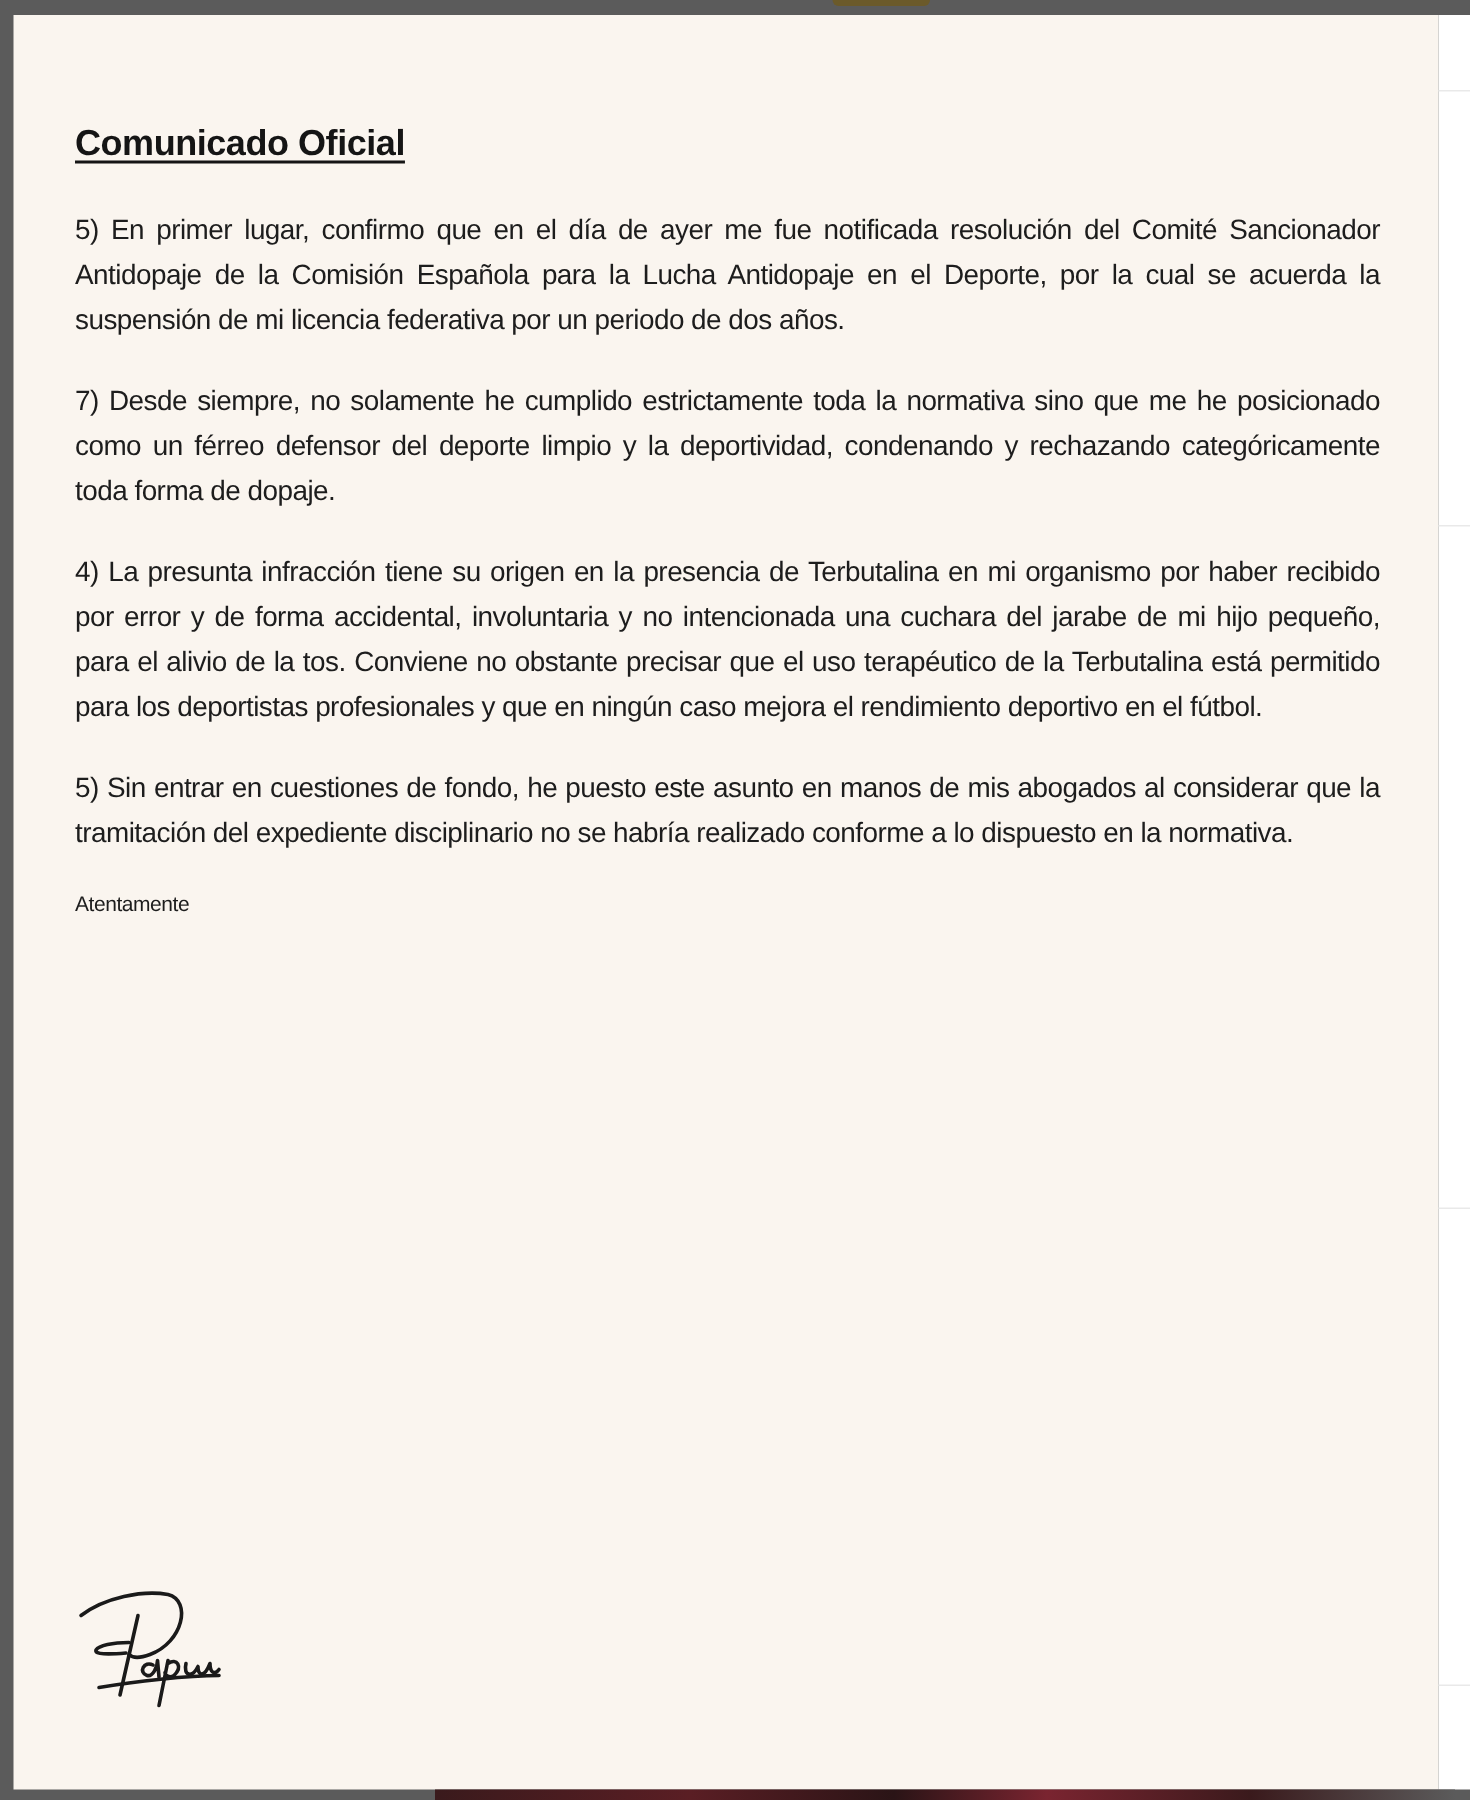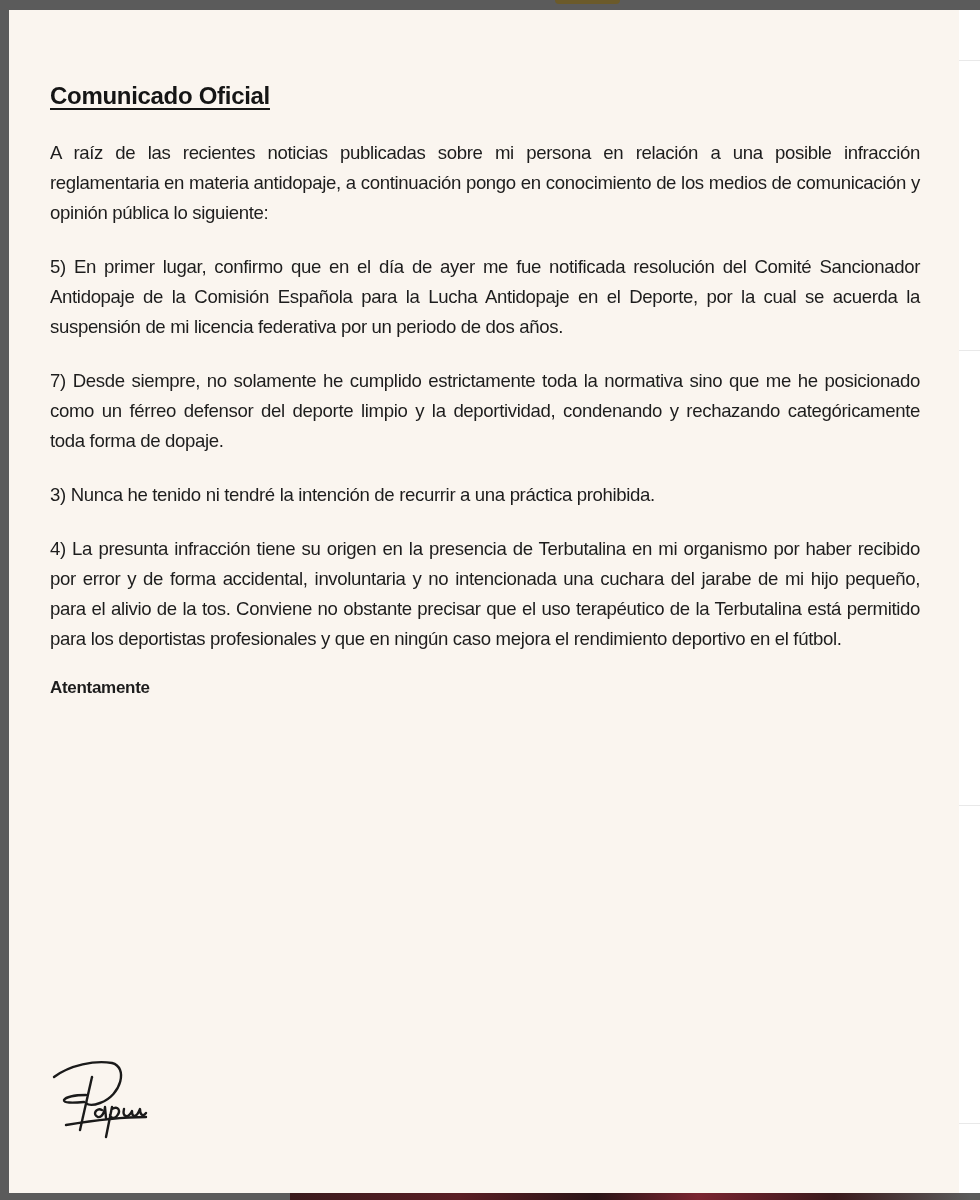--- a/index.html
+++ b/index.html
@@ -32,46 +32,45 @@
   }
   .title {
     font-size: 24px; font-weight: bold; text-decoration: underline;
     text-underline-offset: 4px; letter-spacing: -0.3px; margin: 0 0 28px 0;
     color: #151515;
   }
   .para {
     font-size: 18.6px; line-height: 30px; margin: 0 0 24px 0;
     letter-spacing: -0.35px; text-align: justify; text-align-last: left;
   }
-  .closing { font-size: 17px; margin: 0; letter-spacing: -0.3px; font-weight: bold; }
+  .closing { font-size: 14px; margin: 0; letter-spacing: -0.3px; }
   .signature { position: absolute; left: 50px; top: 1055px; width: 160px; height: 90px; }
 </style>
 </head>
 <body>
 
 <div class="top-accent"></div>
 
 <div class="page"></div>
 
 <div class="right-strip">
   <div class="line" style="top:50px"></div>
   <div class="line" style="top:340px"></div>
   <div class="line" style="top:795px"></div>
   <div class="line" style="top:1113px"></div>
 </div>
 
 <div class="bottom-strip"></div>
 
 <div class="content">
   <h1 class="title">Comunicado Oficial</h1>
-  <p class="para">A raíz de las recientes noticias publicadas sobre mi persona en relación a una posible infracción reglamentaria en materia antidopaje, a continuación pongo en conocimiento de los medios de comunicación y opinión pública lo siguiente:</p>
   <p class="para">5) En primer lugar, confirmo que en el día de ayer me fue notificada resolución del Comité Sancionador Antidopaje de la Comisión Española para la Lucha Antidopaje en el Deporte, por la cual se acuerda la suspensión de mi licencia federativa por un periodo de dos años.</p>
   <p class="para">7) Desde siempre, no solamente he cumplido estrictamente toda la normativa sino que me he posicionado como un férreo defensor del deporte limpio y la deportividad, condenando y rechazando categóricamente toda forma de dopaje.</p>
-  <p class="para">3) Nunca he tenido ni tendré la intención de recurrir a una práctica prohibida.</p>
   <p class="para">4) La presunta infracción tiene su origen en la presencia de Terbutalina en mi organismo por haber recibido por error y de forma accidental, involuntaria y no intencionada una cuchara del jarabe de mi hijo pequeño, para el alivio de la tos. Conviene no obstante precisar que el uso terapéutico de la Terbutalina está permitido para los deportistas profesionales y que en ningún caso mejora el rendimiento deportivo en el fútbol.</p>
+  <p class="para">5) Sin entrar en cuestiones de fondo, he puesto este asunto en manos de mis abogados al considerar que la tramitación del expediente disciplinario no se habría realizado conforme a lo dispuesto en la normativa.</p>
   <p class="closing">Atentamente</p>
 </div>
 
 <svg class="signature" viewBox="0 0 160 90" aria-label="">
   <g fill="none" stroke="#1a1a1a" stroke-width="2.4" stroke-linecap="round" stroke-linejoin="round">
     <path d="M4 22 C 20 10, 45 5, 62 8 C 78 12, 72 40, 50 48 C 42 51, 38 50, 36 48"></path>
     <path d="M42 22 L 30 75"></path>
     <path d="M36 40 C 25 40, 16 42, 14 45 C 13 48, 22 48, 34 47"></path>
     <path d="M52 55 C 46 52, 42 60, 48 62 C 52 63, 55 56, 55 52 L 56 63"></path>
     <path d="M62 52 L 56 82 M 62 54 C 68 50, 72 56, 66 62 C 63 64, 60 62, 60 60"></path>

